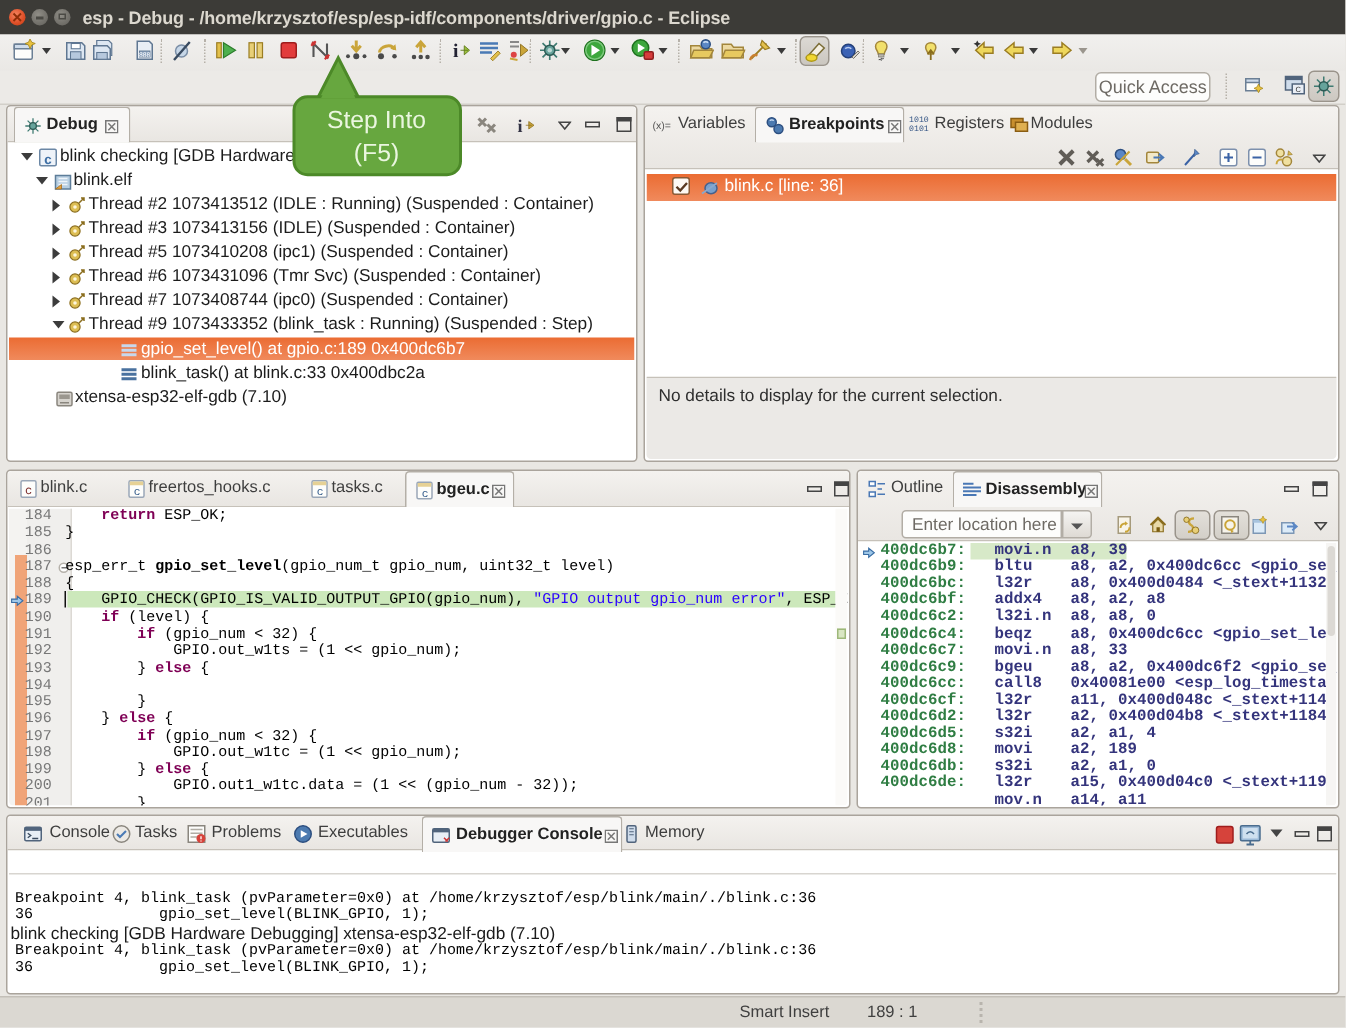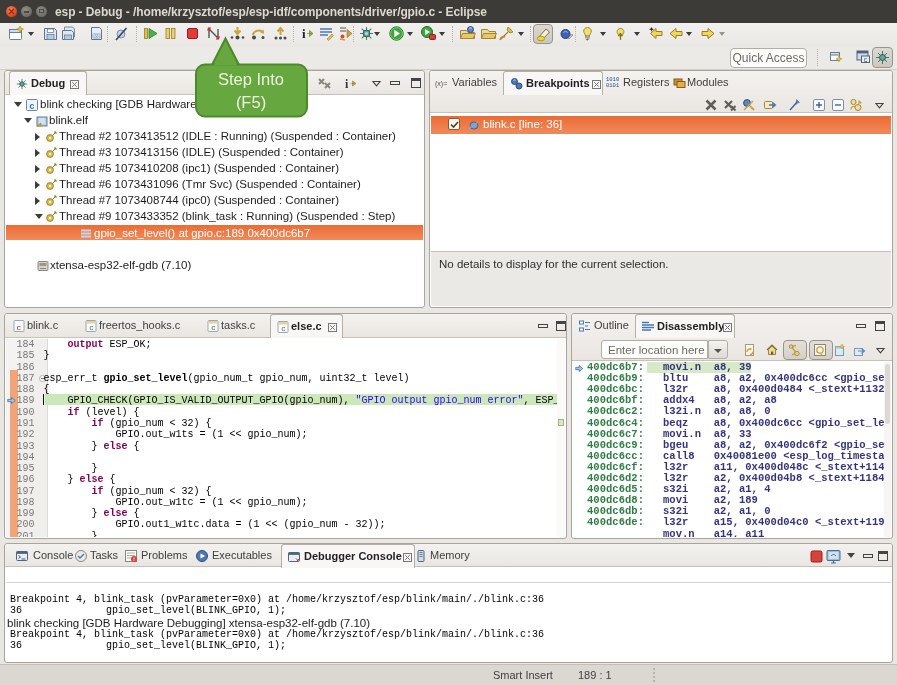--- a/index.html
+++ b/index.html
@@ -357,20 +357,26 @@
             <path d="M7.5 4.5L11 1M9 1h2v2" stroke="#8a6d1d" stroke-width="1" fill="none"></path>
           </svg>
         <span class="tx" style="left:53px;">Thread #9 1073433352 (blink_task : Running) (Suspended : Step)</span>
       </div>
       <div class="trow sel-orange" style="left:0; top:128.5px; right:0; height:15px;">
         <svg class="thread-ic" style="left:74px; top:3px;" viewBox="0 0 12 12">
             <path d="M1 2.5h10M1 5.5h10M1 8.5h10" stroke="#c7d8ec" stroke-width="2"></path>
           </svg>
         <span class="tx" style="left:88px; top:2px;">gpio_set_level() at gpio.c:189 0x400dc6b7</span>
       </div>
+      <div class="trow" style="left:0; top:146px; right:0;">
+        <svg class="thread-ic" style="left:74px;" viewBox="0 0 12 12">
+            <path d="M1 2.5h10M1 5.5h10M1 8.5h10" stroke="#49719f" stroke-width="2"></path>
+          </svg>
+        <span class="tx" style="left:88px;">blink_task() at blink.c:33 0x400dbc2a</span>
+      </div>
       <div class="trow" style="left:0; top:162px; right:0;">
         <svg class="ticon12" style="left:30px; top:1px;" viewBox="0 0 14 14">
             <rect x="2" y="2.5" width="10" height="9" rx="1" fill="#d6d3cd" stroke="#8a867e"></rect>
             <rect x="3.5" y="4" width="7" height="3" fill="#9b978f"></rect>
             <path d="M4 9.5h6" stroke="#8a867e"></path>
           </svg>
         <span class="tx" style="left:44px;">xtensa-esp32-elf-gdb (7.10)</span>
       </div>
     </div>
   </div>
@@ -490,21 +496,21 @@
             <text x="7.5" y="11" font-size="7.5" fill="#335b8a" text-anchor="middle" font-family="Liberation Mono">c</text>
           </svg>
         <span class="lbl" style="left:19px;">tasks.c</span>
       </div>
       <div class="tab active" style="left:265px; width:73px;">
         <svg class="ticon12" style="left:5px;" viewBox="0 0 14 14">
             <rect x="2" y="1.5" width="10" height="11" rx="1" fill="#fdfdfb" stroke="#9aa7b8"></rect>
             <rect x="2.5" y="2" width="9" height="2.5" fill="#e6d195"></rect>
             <text x="7.5" y="11" font-size="7.5" fill="#335b8a" text-anchor="middle" font-family="Liberation Mono">c</text>
           </svg>
-        <span class="lbl" style="left:20px; font-weight:bold; color:#222;">else.c</span>
+        <span class="lbl" style="left:20px; font-weight:bold; color:#222;">bgeu.c</span>
         <svg class="abs" style="left:57px; top:8px; width:9px; height:9px;" viewBox="0 0 9 9">
             <rect x="0.5" y="0.5" width="8" height="8" fill="none" stroke="#777" stroke-width="1"></rect>
             <path d="M2.2 2.2l4.6 4.6M6.8 2.2L2.2 6.8" stroke="#777" stroke-width="1"></path>
           </svg>
       </div>
       <div class="abs" style="left:533px; top:10px; width:10px; height:4px; border:1px solid #444;"></div>
       <div class="abs" style="left:551px; top:7px; width:10px; height:10px; border:1px solid #444;"></div>
       <div class="abs" style="left:551px; top:7px; width:10px; height:3px; background:#444;"></div>
     </div>
     <div class="abs mono" style="left:1px; top:25px; right:1px; bottom:1px; background:#fff; overflow:hidden; border-radius:0 0 3px 3px;" id="code-area">
@@ -520,21 +526,21 @@
           <path d="M1 4.5h5V2l5 4-5 4V7.5H1z" fill="#9ec7e8" stroke="#3a6ea5" stroke-width="1"></path>
         </svg>
 
       <span class="abs" style="left:33px; top:36px; width:7px; height:7px; border:1px solid #b5b1aa; border-radius:50%; background:#fff;"></span>
       <span class="abs" style="left:34.5px; top:39px; width:4px; height:1px; background:#777;"></span>
 
       <div class="abs" style="left:37px; top:54.5px; width:1.2px; height:11.5px; background:#111;"></div>
       <div id="code">
       <div class="cl" style="top:0.0px">
             <span class="ln">184</span>
-            <span class="ct">    <span class="k">output</span> ESP_OK;</span>
+            <span class="ct">    <span class="k">return</span> ESP_OK;</span>
           </div>
       <div class="cl" style="top:11.28px">
             <span class="ln">185</span>
             <span class="ct">}</span>
           </div>
       <div class="cl" style="top:22.56px">
             <span class="ln">186</span>
             <span class="ct"></span>
           </div>
       <div class="cl" style="top:33.84px">

